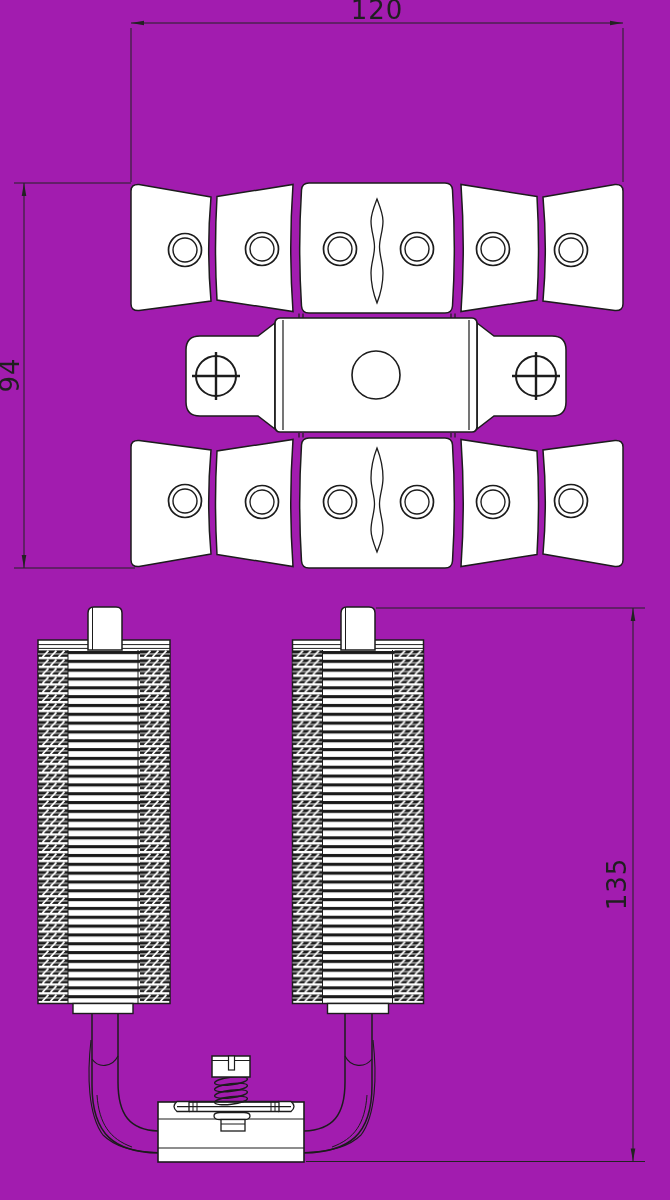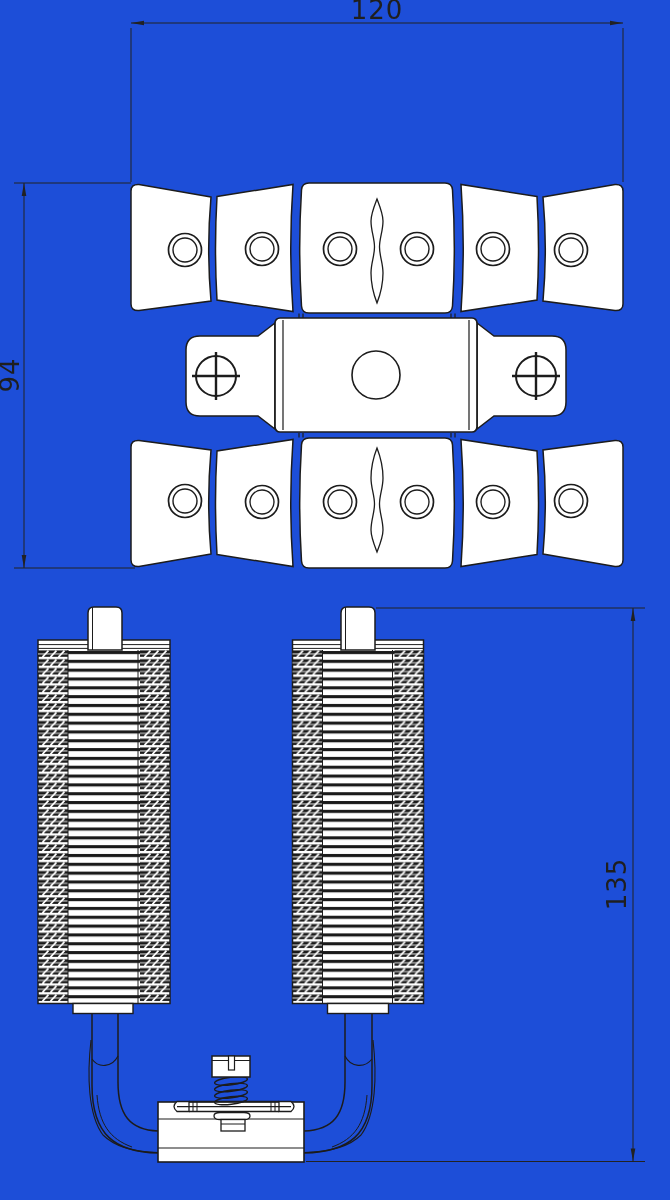--- a/index.html
+++ b/index.html
@@ -1,16 +1,16 @@
 <!DOCTYPE html>
 <html><head>
 <meta charset="utf-8">
 <style>
   html,body{margin:0;padding:0;background:#ffffff;}
-  .sheet{position:relative;width:670px;height:1200px;background:#1d4ed8;overflow:hidden;
+  .sheet{position:relative;width:670px;height:1200px;background:#a21caf;overflow:hidden;
          font-family:"DejaVu Sans", sans-serif;}
   svg{display:block;}
   text.dim{font-family:"DejaVu Sans", sans-serif;font-size:26px;fill:#1f1f1f;letter-spacing:1px;}
 </style>
 </head>
 <body>
 
 <div class="sheet">
 <svg width="670" height="1200" viewBox="0 0 670 1200">
   <defs>

